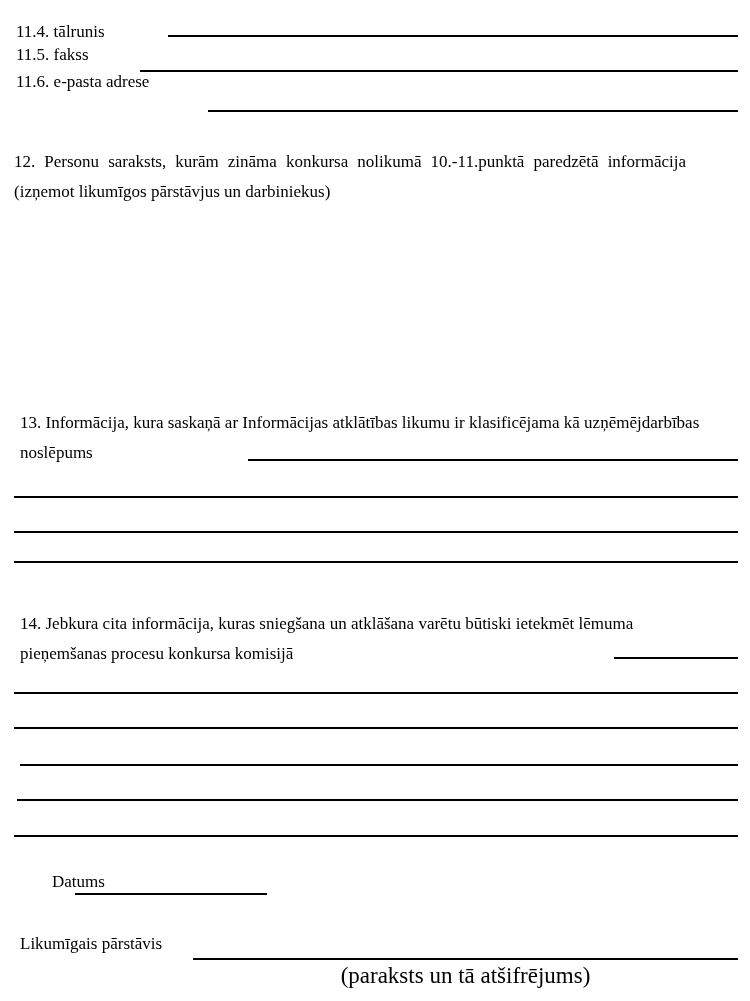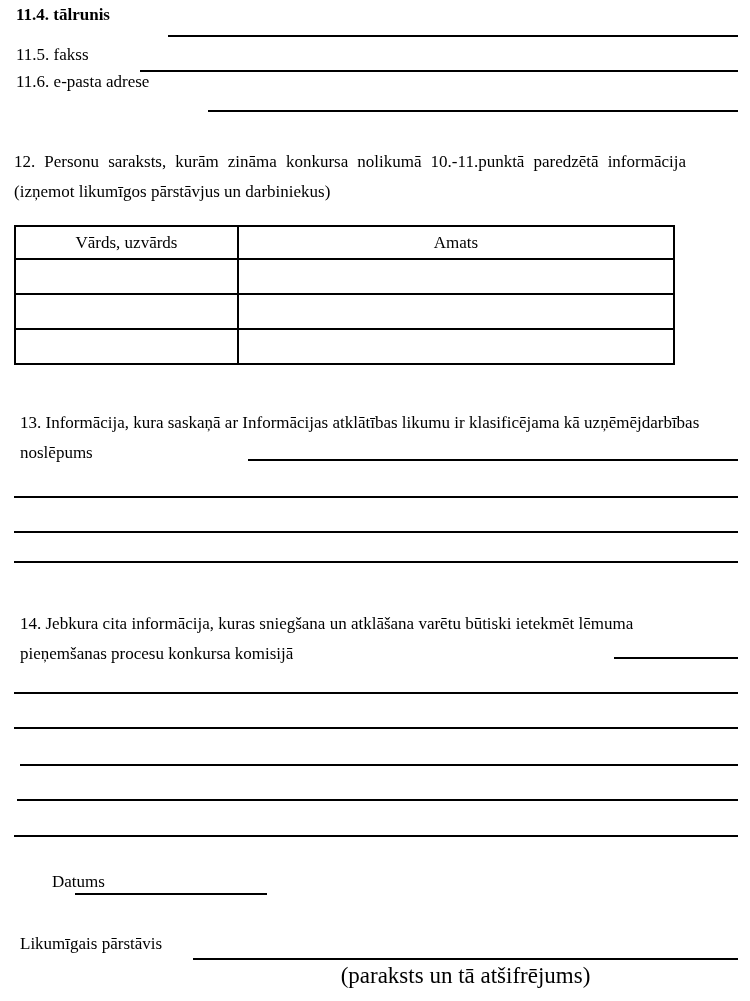--- a/index.html
+++ b/index.html
@@ -37,21 +37,21 @@
   .para.nojust { text-align: left; }
 
   
   .rule {
     position: absolute;
     height: 0;
     border-top: 2px solid #000;
   }
 
   
-  #field-11-4-label { left: 16px; top: 5px; font-weight: bold; }
+  #field-11-4-label { left: 16px; top: 22px; }
   #field-11-4-rule  { left: 168px; top: 35px; width: 570px; }
 
   #field-11-5-label { left: 16px; top: 45px; }
   #field-11-5-rule  { left: 140px; top: 70px; width: 598px; }
 
   #field-11-6-label { left: 16px; top: 72px; }
   #field-11-6-rule  { left: 208px; top: 110px; width: 530px; }
 
   
   #section-12-text {
@@ -134,46 +134,20 @@
   <div class="rule" id="field-11-4-rule"></div>
 
   <div class="abs label" id="field-11-5-label">11.5. fakss</div>
   <div class="rule" id="field-11-5-rule"></div>
 
   <div class="abs label" id="field-11-6-label">11.6. e-pasta adrese</div>
   <div class="rule" id="field-11-6-rule"></div>
 
   <div class="abs para" id="section-12-text">12. Personu saraksts, kurām zināma konkursa nolikumā 10.-11.punktā paredzētā informācija (izņemot likumīgos pārstāvjus un darbiniekus)</div>
 
-  <table id="persons-table">
-    <colgroup>
-      <col class="c-name">
-      <col class="c-role">
-    </colgroup>
-    <thead>
-      <tr>
-        <th>Vārds, uzvārds</th>
-        <th>Amats</th>
-      </tr>
-    </thead>
-    <tbody>
-      <tr>
-        <td></td>
-        <td></td>
-      </tr>
-      <tr>
-        <td></td>
-        <td></td>
-      </tr>
-      <tr>
-        <td></td>
-        <td></td>
-      </tr>
-    </tbody>
-  </table>
 
   <div class="abs para nojust" id="section-13-text">13. Informācija, kura saskaņā ar Informācijas atklātības likumu ir klasificējama kā uzņēmējdarbības noslēpums</div>
   <div class="rule" id="section-13-rule-0"></div>
   <div class="rule" id="section-13-rule-1"></div>
   <div class="rule" id="section-13-rule-2"></div>
   <div class="rule" id="section-13-rule-3"></div>
 
   <div class="abs para nojust" id="section-14-text">14. Jebkura cita informācija, kuras sniegšana un atklāšana varētu būtiski ietekmēt lēmuma pieņemšanas procesu konkursa komisijā</div>
   <div class="rule" id="section-14-rule-0"></div>
   <div class="rule" id="section-14-rule-1"></div>

